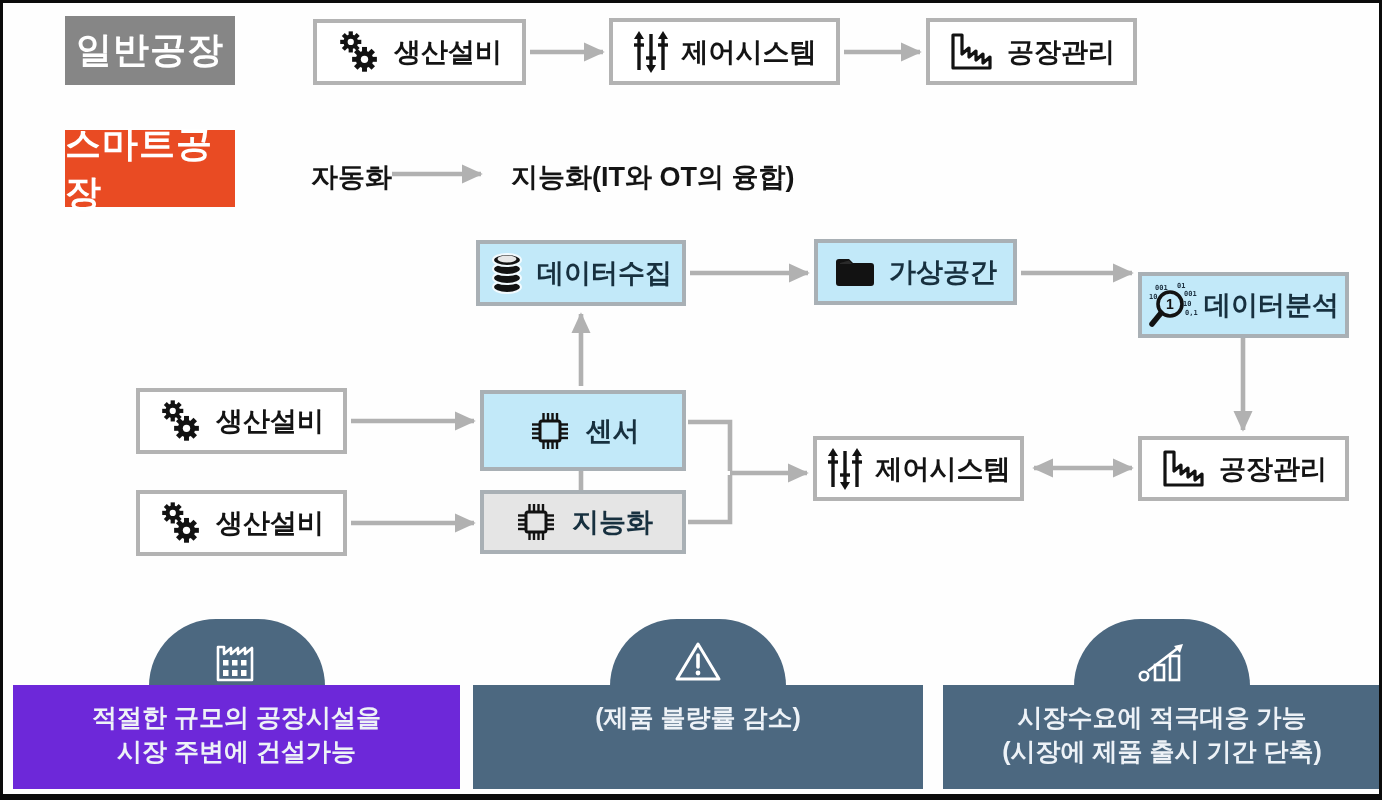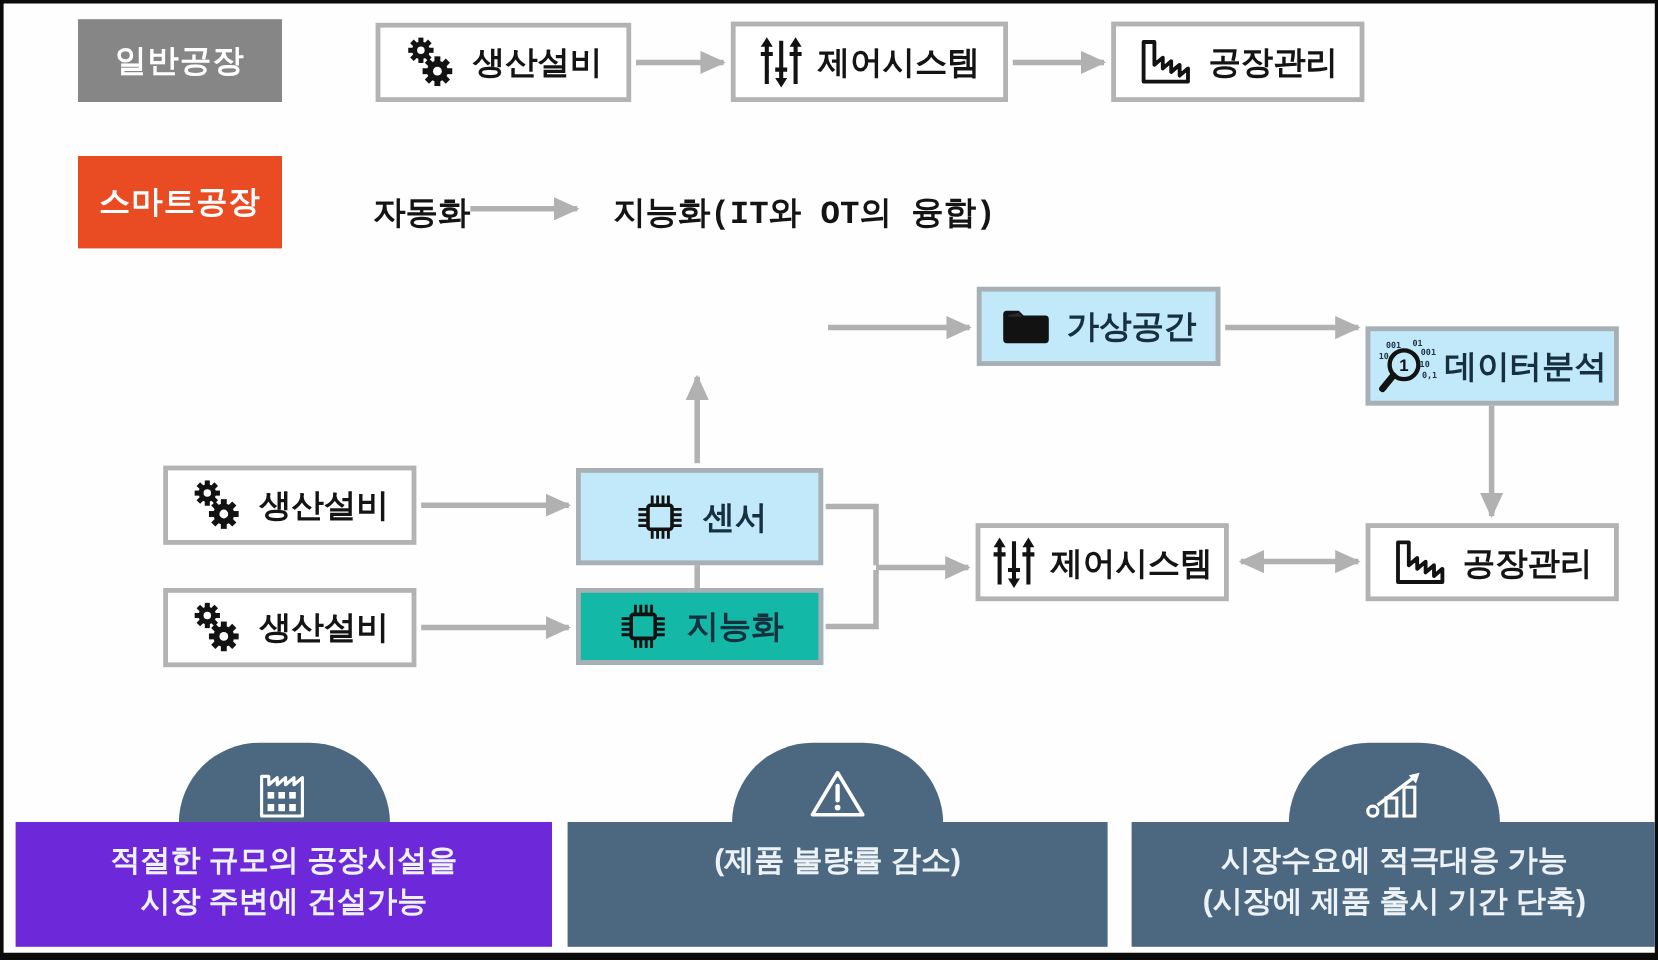--- a/index.html
+++ b/index.html
@@ -4,24 +4,24 @@
 <style>
   html,body{margin:0;padding:0;background:#e8e8e8;font-family:"Liberation Sans","DejaVu Sans",sans-serif;}
   .frame{position:relative;width:1382px;height:800px;background:#fefefe;box-sizing:border-box;
          border:3px solid #0b0b0b;border-bottom-width:6px;overflow:hidden;}
   .connectors{position:absolute;left:0;top:0;width:1382px;height:800px;pointer-events:none;}
   .box{position:absolute;display:flex;align-items:center;justify-content:center;gap:13px;
        border:4px solid #b3b3b3;background:#ffffff;font-weight:bold;font-size:27px;color:#141414;
        box-sizing:border-box;white-space:nowrap;}
   .blue{background:#c2e9f9;border-color:#a9b0b5;color:#17303f;}
   .tag{position:absolute;display:flex;align-items:center;justify-content:center;color:#ffffff;
-       font-size:26px;font-weight:bold;box-sizing:border-box;letter-spacing:1px;}
+       font-size:36px;font-weight:bold;box-sizing:border-box;letter-spacing:1px;}
   .tag-gray{background:#868686;}
   .tag-red{background:#e94b23;}
-  .flowlabel{position:absolute;font-size:27px;font-weight:bold;color:#141414;white-space:nowrap;font-family:Liberation Mono, monospace;}
+  .flowlabel{position:absolute;font-size:27px;font-weight:bold;color:#141414;white-space:nowrap;}
   .banner{position:absolute;top:682px;height:104px;background:#4c6880;box-sizing:border-box;
           text-align:center;color:#edf2f7;font-size:25px;font-weight:bold;line-height:34px;padding-top:15px;}
   .dome{position:absolute;top:616px;width:176px;height:67px;border-radius:90px 90px 0 0;background:#4c6880;
         display:flex;align-items:flex-end;justify-content:center;padding-bottom:3px;box-sizing:border-box;}
   .icn{flex:0 0 auto;display:block;}
 </style>
 </head>
 <body>
 
 <div class="frame">
@@ -102,20 +102,32 @@
       <path d="M5,3 L5,36 L42,36 L42,25 L35,31 L35,22 L28,28 L28,19 L21,25 L21,16 L14,22 L14,3 Z" fill="none" stroke="#121212" stroke-width="3.2" stroke-linejoin="round"></path>
     </svg>
     <span>공장관리</span>
   </div>
 
   <div class="tag tag-red" style="left: 62px; top: 127px; width: 170px; height: 77px; background-color: rgb(233, 75, 35);">스마트공장</div>
 
   <div class="flowlabel" style="left:308px;top:156px;">자동화</div>
   <div class="flowlabel" style="left:508px;top:156px;">지능화(IT와 OT의 융합)</div>
 
+  <div class="box blue" style="left: 473px; top: 237px; width: 210px; height: 66px; background-color: rgb(194, 233, 249);">
+    <svg class="icn" width="34" height="44" viewBox="0 0 34 44">
+      <g fill="#121212" stroke="#f2fafe" stroke-width="2">
+        <ellipse cx="17" cy="36" rx="14" ry="6"></ellipse>
+        <ellipse cx="17" cy="27" rx="14" ry="6"></ellipse>
+        <ellipse cx="17" cy="18" rx="14" ry="6"></ellipse>
+        <ellipse cx="17" cy="9" rx="14" ry="6"></ellipse>
+      </g>
+      <ellipse cx="17" cy="8" rx="9.5" ry="3.4" fill="#ffffff" opacity="0.9"></ellipse>
+    </svg>
+    <span>데이터수집</span>
+  </div>
 
   <div class="box blue" style="left: 811px; top: 236px; width: 203px; height: 66px; background-color: rgb(194, 233, 249);">
     <svg class="icn" width="42" height="34" viewBox="0 0 42 34">
       <path d="M2,7 Q2,4 5,4 L15,4 L19,8 L37,8 Q40,8 40,11 L40,28 Q40,31 37,31 L5,31 Q2,31 2,28 Z" fill="#121212"></path>
       <path d="M6,8 L15,5.5 L18,9 L6,9 Z" fill="#2a2a2a"></path>
     </svg>
     <span>가상공간</span>
   </div>
 
   <div class="box blue" style="left: 1135px; top: 237px; width: 211px; height: 66px; gap: 6px; background-color: rgb(194, 233, 249); margin-top: 32px;">
@@ -205,21 +217,21 @@
           <line x1="5" y1="30" x2="13" y2="30"></line>
         <line x1="33" y1="16.5" x2="41" y2="16.5"></line>
           <line x1="33" y1="21" x2="41" y2="21"></line>
         <line x1="33" y1="25.5" x2="41" y2="25.5"></line>
           <line x1="33" y1="30" x2="41" y2="30"></line>
       </g>
     </svg>
     <span>센서</span>
   </div>
 
-  <div class="box blue" style="left: 477px; top: 487px; width: 206px; height: 64px; background-color: #14b8a6;">
+  <div class="box blue" style="left: 477px; top: 487px; width: 206px; height: 64px; background-color: #e5e5e5;">
     <svg class="icn" width="46" height="46" viewBox="0 0 46 46">
       <rect x="13" y="13" width="20" height="20" rx="2" fill="none" stroke="#121212" stroke-width="3"></rect>
       <g stroke="#121212" stroke-width="2.4">
         <line x1="16.5" y1="5" x2="16.5" y2="13"></line>
           <line x1="21" y1="5" x2="21" y2="13"></line>
         <line x1="25.5" y1="5" x2="25.5" y2="13"></line>
           <line x1="30" y1="5" x2="30" y2="13"></line>
         <line x1="16.5" y1="33" x2="16.5" y2="41"></line>
           <line x1="21" y1="33" x2="21" y2="41"></line>
         <line x1="25.5" y1="33" x2="25.5" y2="41"></line>

